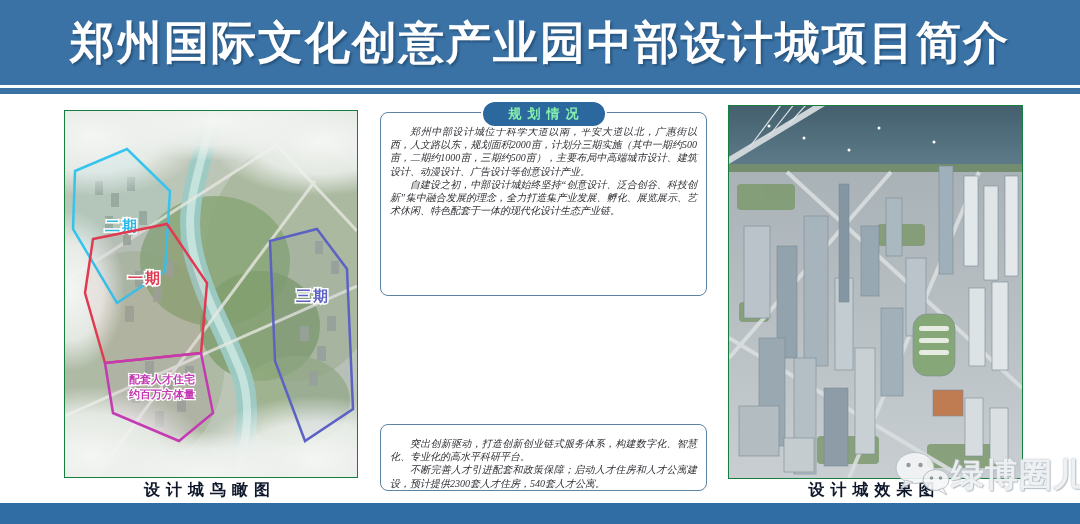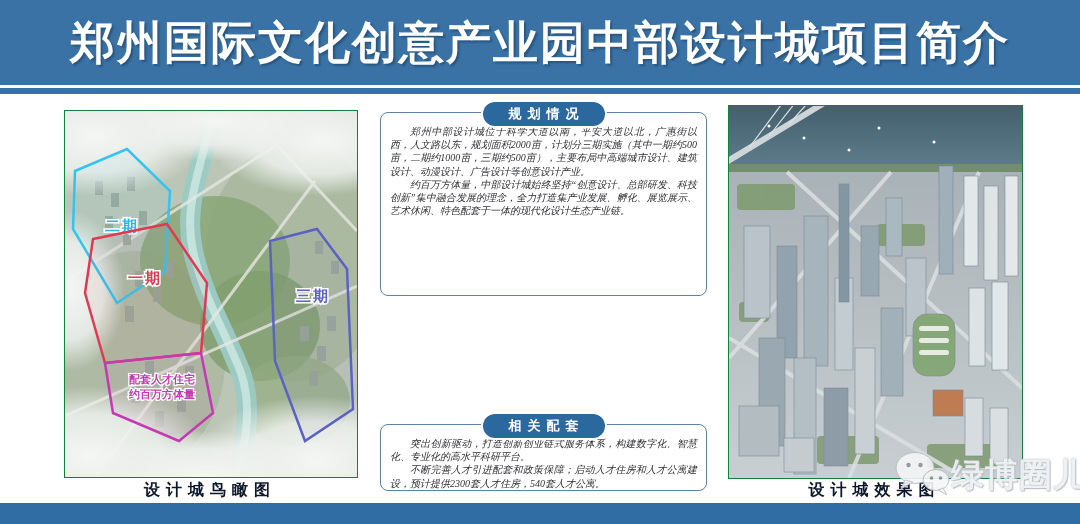--- a/index.html
+++ b/index.html
@@ -28,21 +28,21 @@
   }
   .cap-left{left:64px;width:292px;}
   .cap-right{left:728px;width:293px;}
   
   .tbox{
     position:absolute;left:380px;width:327px;background:#ffffff;
     border:1px solid #5d82a3;border-radius:8px;box-sizing:border-box;
   }
   .tbox .pill{
     position:absolute;top:-11px;left:50%;transform:translateX(-50%);
-    background:#2b689e;color:#ffffff;font-weight:bold;font-size:13px;
+    background:#2b689e;color:#86efac;font-weight:bold;font-size:13px;
     padding:3px 20px 3px 26px;letter-spacing:6px;border-radius:999px;white-space:nowrap;
     box-shadow:0 0 0 2px #ffffff;
   }
   .tbox .body{padding:12px 9px 4px 9px;overflow:hidden;}
   .tbox p{
     margin:0;color:#2f3035;font-size:10px;line-height:1.32;text-align:justify;
     text-indent:2em;font-family:"Liberation Serif","DejaVu Serif",serif;font-style:italic;
   }
   .box-planning{top:112px;height:184px;}
   .box-project{top:308px;height:104px;}
@@ -140,27 +140,26 @@
       <polygon points="205,130 252,118 282,158 288,298 240,330 210,250" fill="rgba(92,98,196,0.05)" stroke="#5c62c4" stroke-width="2.5"></polygon>
       <text x="248" y="190" font-size="15" font-weight="bold" fill="#5c62c4" stroke="#ffffff" stroke-width="3" paint-order="stroke" text-anchor="middle" letter-spacing="2">三期</text>
     </svg>
   </div>
   <div class="caption cap-left">设计城鸟瞰图</div>
 
   <div class="tbox box-planning">
     <div class="pill">规划情况</div>
     <div class="body">
       <p>郑州中部设计城位于科学大道以南，平安大道以北，广惠街以西，人文路以东，规划面积2000亩，计划分三期实施（其中一期约500亩，二期约1000亩，三期约500亩），主要布局中高端城市设计、建筑设计、动漫设计、广告设计等创意设计产业。</p>
-      <p>约百万方体量，中部设计城始终坚持“创意设计、总部研发、科技创新”集中融合发展的理念，全力打造集产业发展、孵化、展览展示、艺术休闲、特色配套于一体的现代化设计生态产业链。</p>
+      <p>自建设之初，中部设计城始终坚持“创意设计、泛合创谷、科技创新”集中融合发展的理念，全力打造集产业发展、孵化、展览展示、艺术休闲、特色配套于一体的现代化设计生态产业链。</p>
     </div>
   </div>
 
 
   <div class="tbox box-support">
-    <div class="pill">相关配套</div>
     <div class="body">
       <p>突出创新驱动，打造创新创业链式服务体系，构建数字化、智慧化、专业化的高水平科研平台。</p>
       <p>不断完善人才引进配套和政策保障；启动人才住房和人才公寓建设，预计提供2300套人才住房，540套人才公寓。</p>
     </div>
   </div>
 
   <div class="figure fig-right">
     <svg width="293" height="372" viewBox="0 0 293 372">
       <defs>
         <linearGradient id="water" x1="0" y1="0" x2="0" y2="1">

